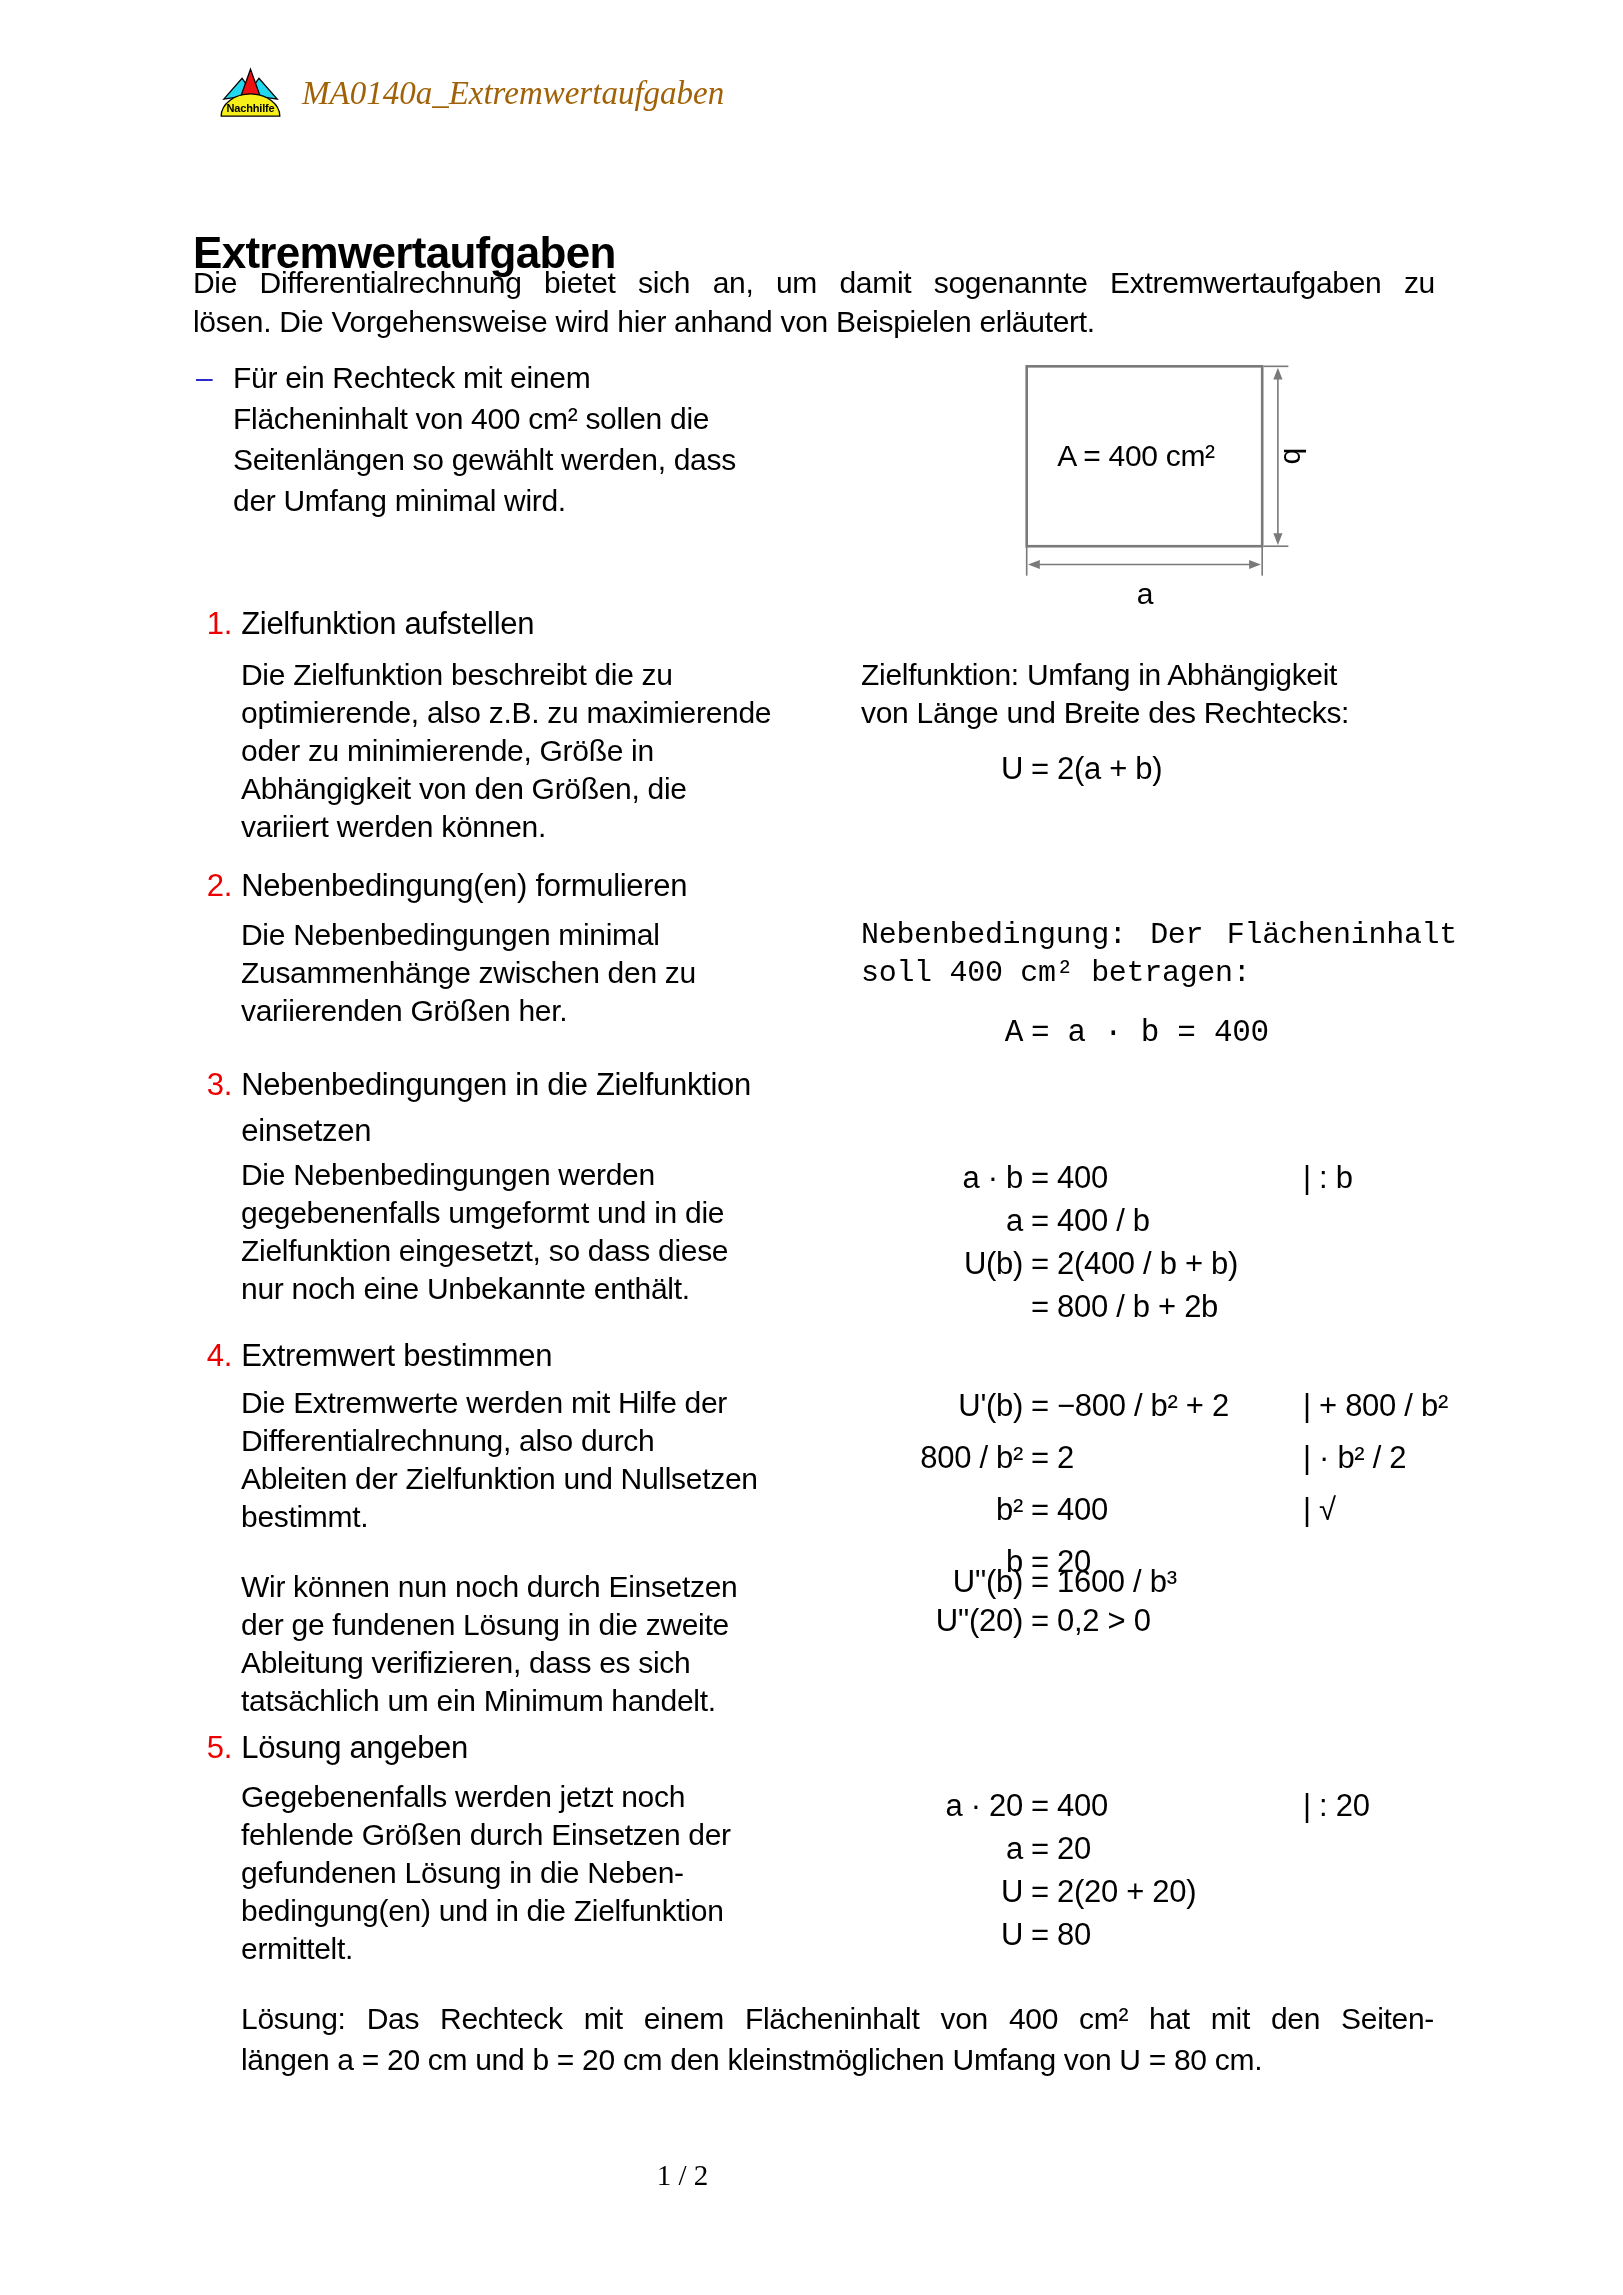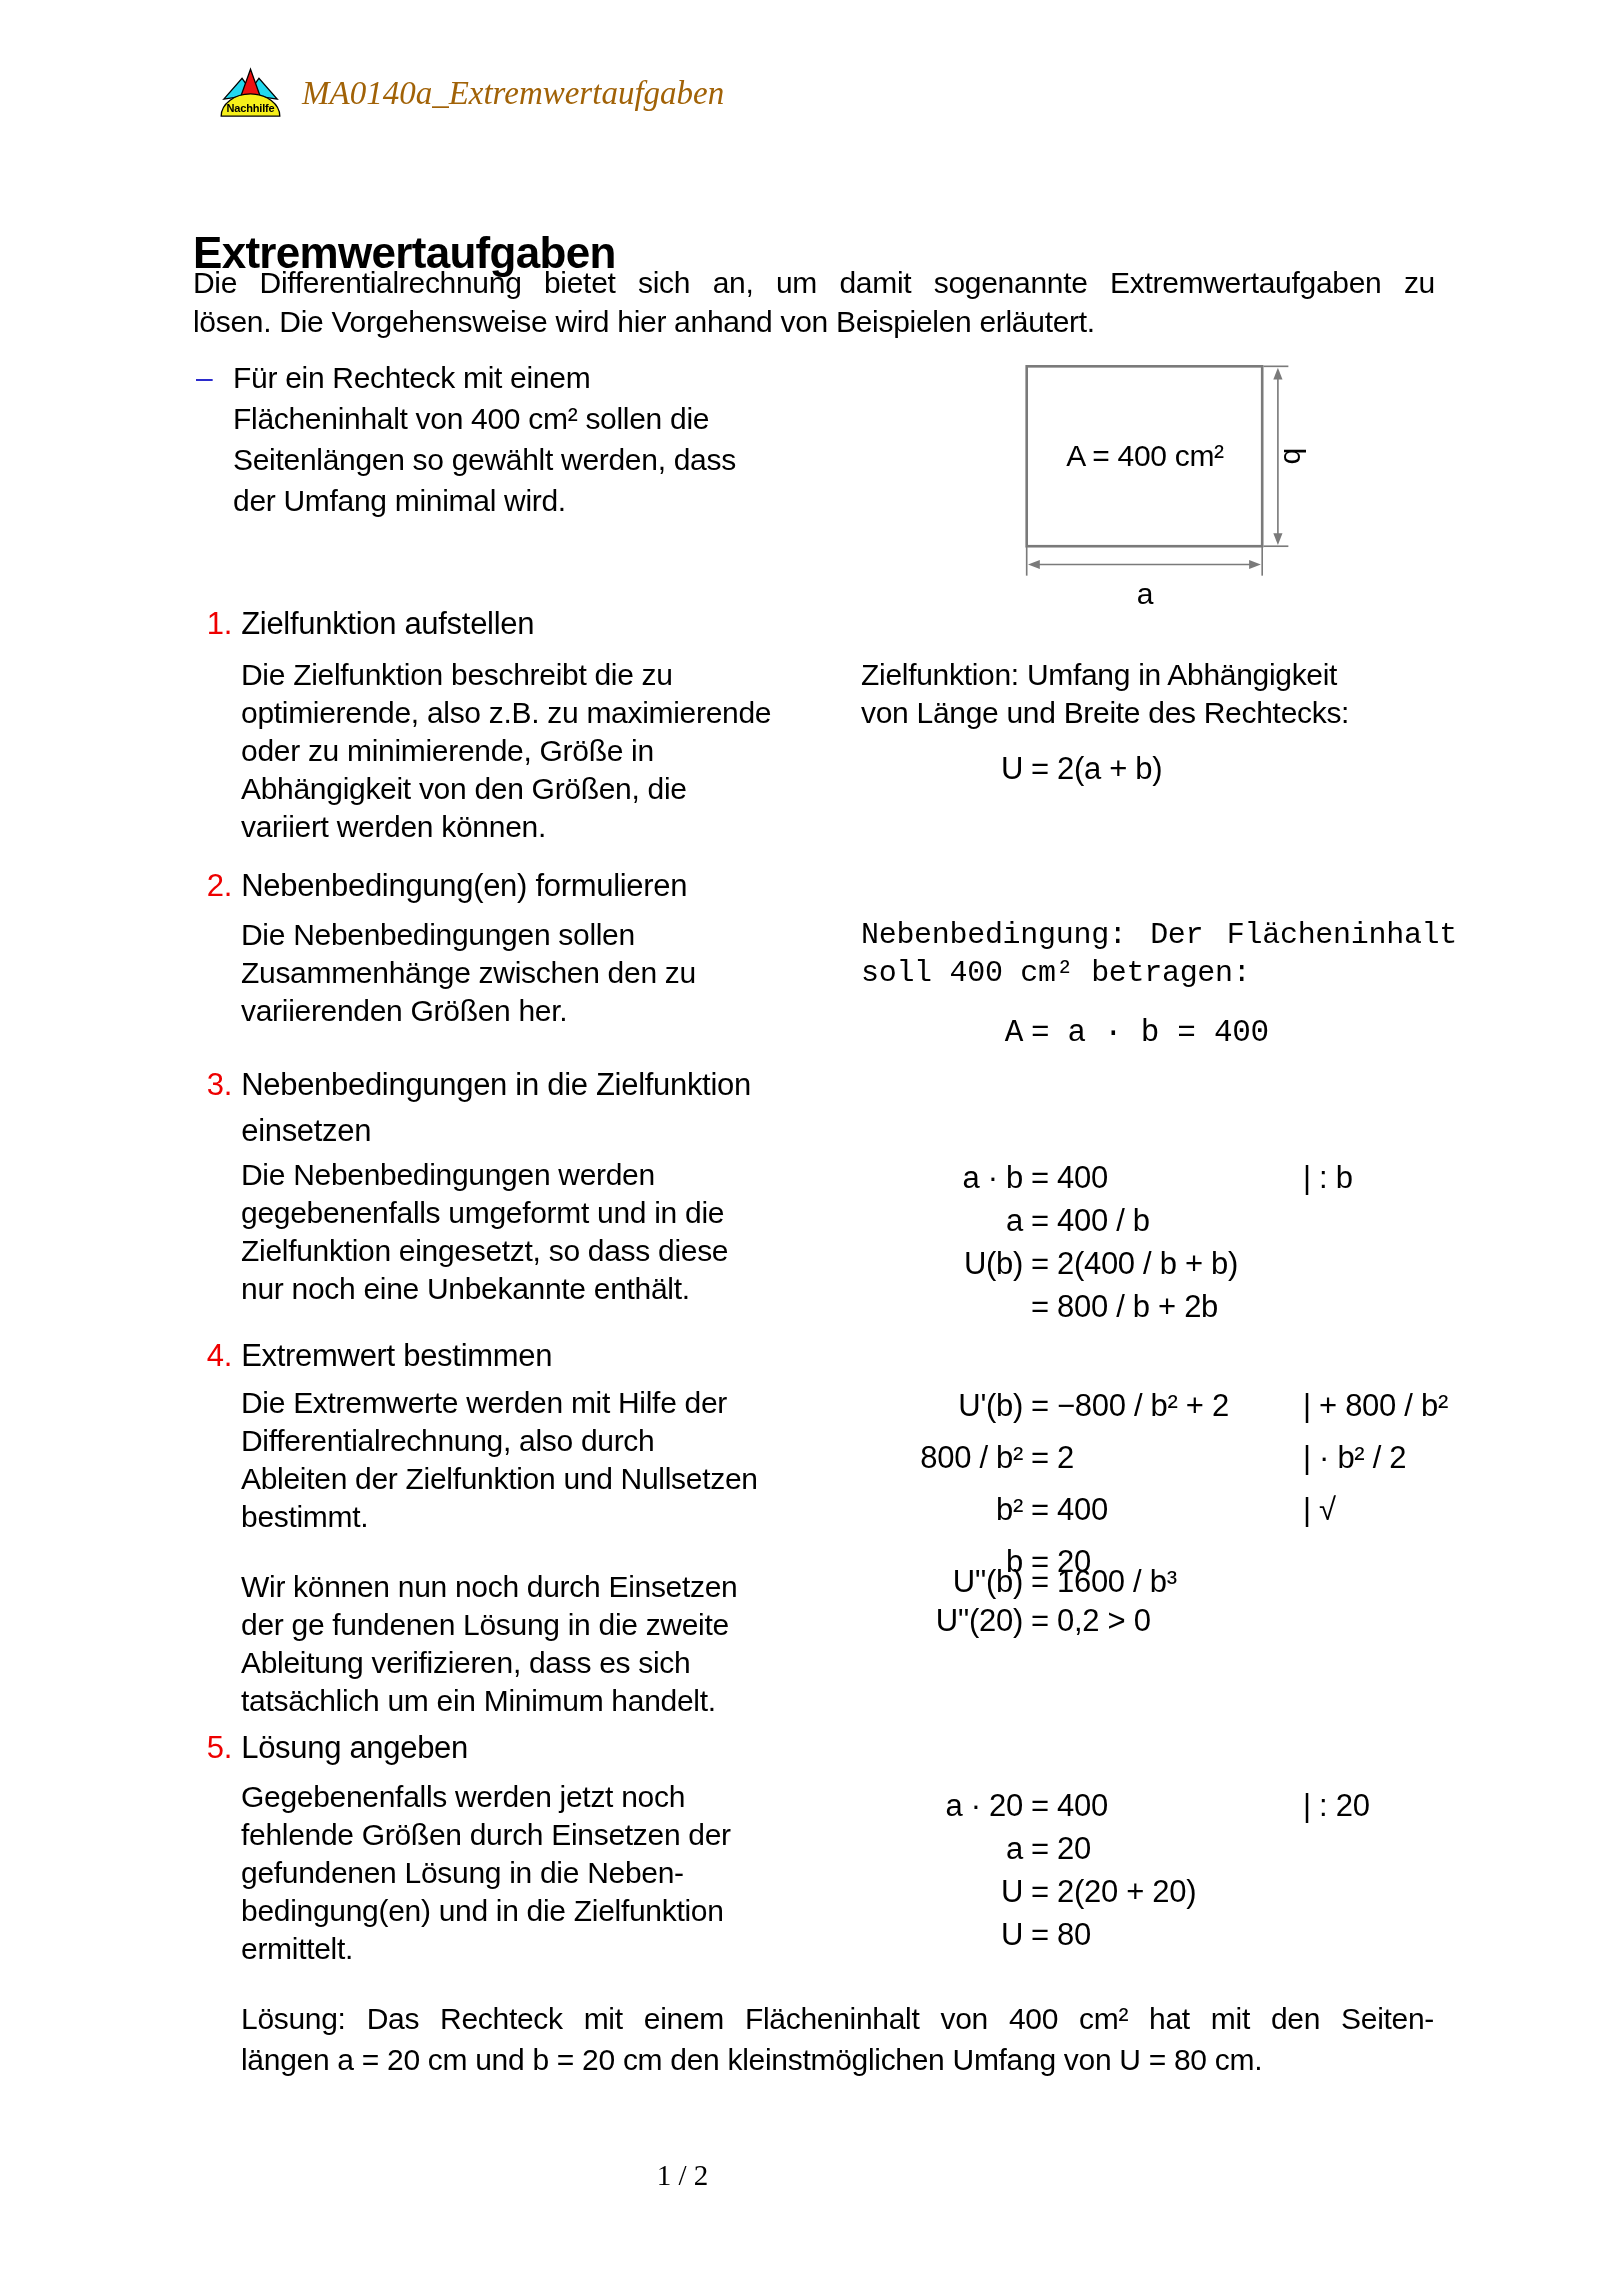--- a/index.html
+++ b/index.html
@@ -37,21 +37,21 @@
 
   
   .problem{top:357px;left:196px;width:759px;font-size:30px;line-height:41px;}
   .problem .dash{position:absolute;left:0;top:0;color:var(--bullet_blue,#2b2bcc);}
   .problem .p-lines{margin-left:37px;}
 
   
   .diagram{top:357px;left:1011px;width:314px;height:262px;}
   .diagram svg{position:absolute;left:0;top:0;}
   .dlabel{position:absolute;font-size:30px;letter-spacing:-0.3px;white-space:nowrap;}
-  .dlabel.area{left:134px;top:99px;transform:translate(-50%,-50%);}
+  .dlabel.area{left:125px;top:99px;transform:translate(-50%,-50%);}
   .dlabel.height{left:283px;top:99px;transform:translate(-50%,-50%) rotate(90deg);}
   .dlabel.width{left:134px;top:237px;transform:translate(-50%,-50%);}
 
   
   .step-heading{display:flex;font-size:31px;line-height:46px;letter-spacing:-0.3px;}
   .step-num{width:39px;text-align:right;color:var(--accent_red,#ee0000);flex:0 0 auto;}
   .step-heading .ht{margin-left:9.2px;}
   .para{font-size:30px;line-height:38px;width:661px;}
   .rcol{width:596px;font-size:30px;line-height:38px;}
 
@@ -166,21 +166,21 @@
       <span class="eq-note"></span>
     </div>
   </div>
 </div>
 
 <div class="abs step-heading s2-heading">
   <span class="step-num">2.</span>
   <span class="ht">Nebenbedingung(en) formulieren</span>
 </div>
 <div class="abs para s2-left">
-    <div class="line">Die Nebenbedingungen sollen</div>
+    <div class="line">Die Nebenbedingungen minimal</div>
     <div class="line">Zusammenhänge zwischen den zu</div>
     <div class="line">variierenden Größen her.</div>
   </div>
 <div class="abs rcol s2-right">
   <div class="justify-block">
       <div class="line">Nebenbedingung: Der Flächeninhalt</div>
       <div class="line">soll 400 cm² betragen:</div>
     </div>
   <div class="eq-block eq-s2 mt32">
     <div class="eq-row">

